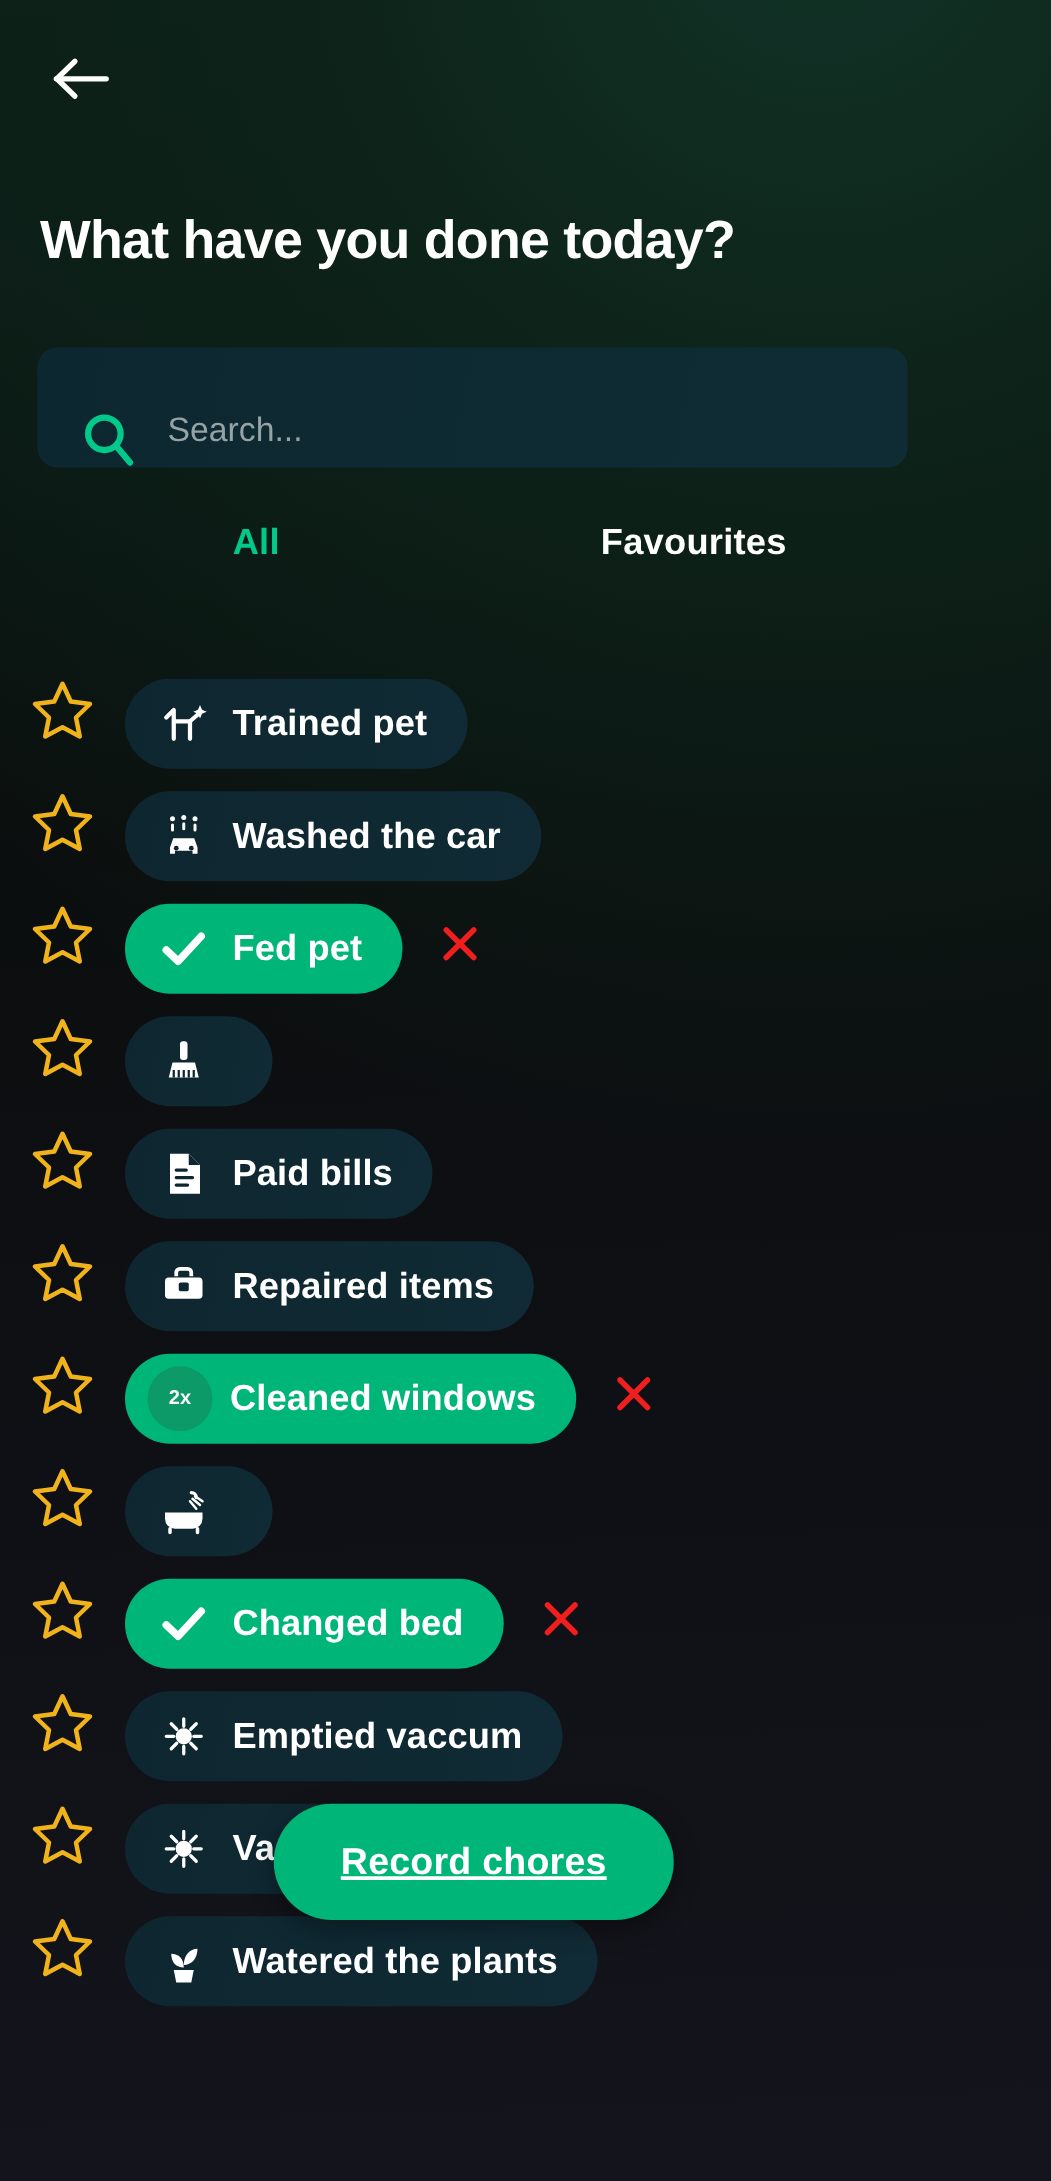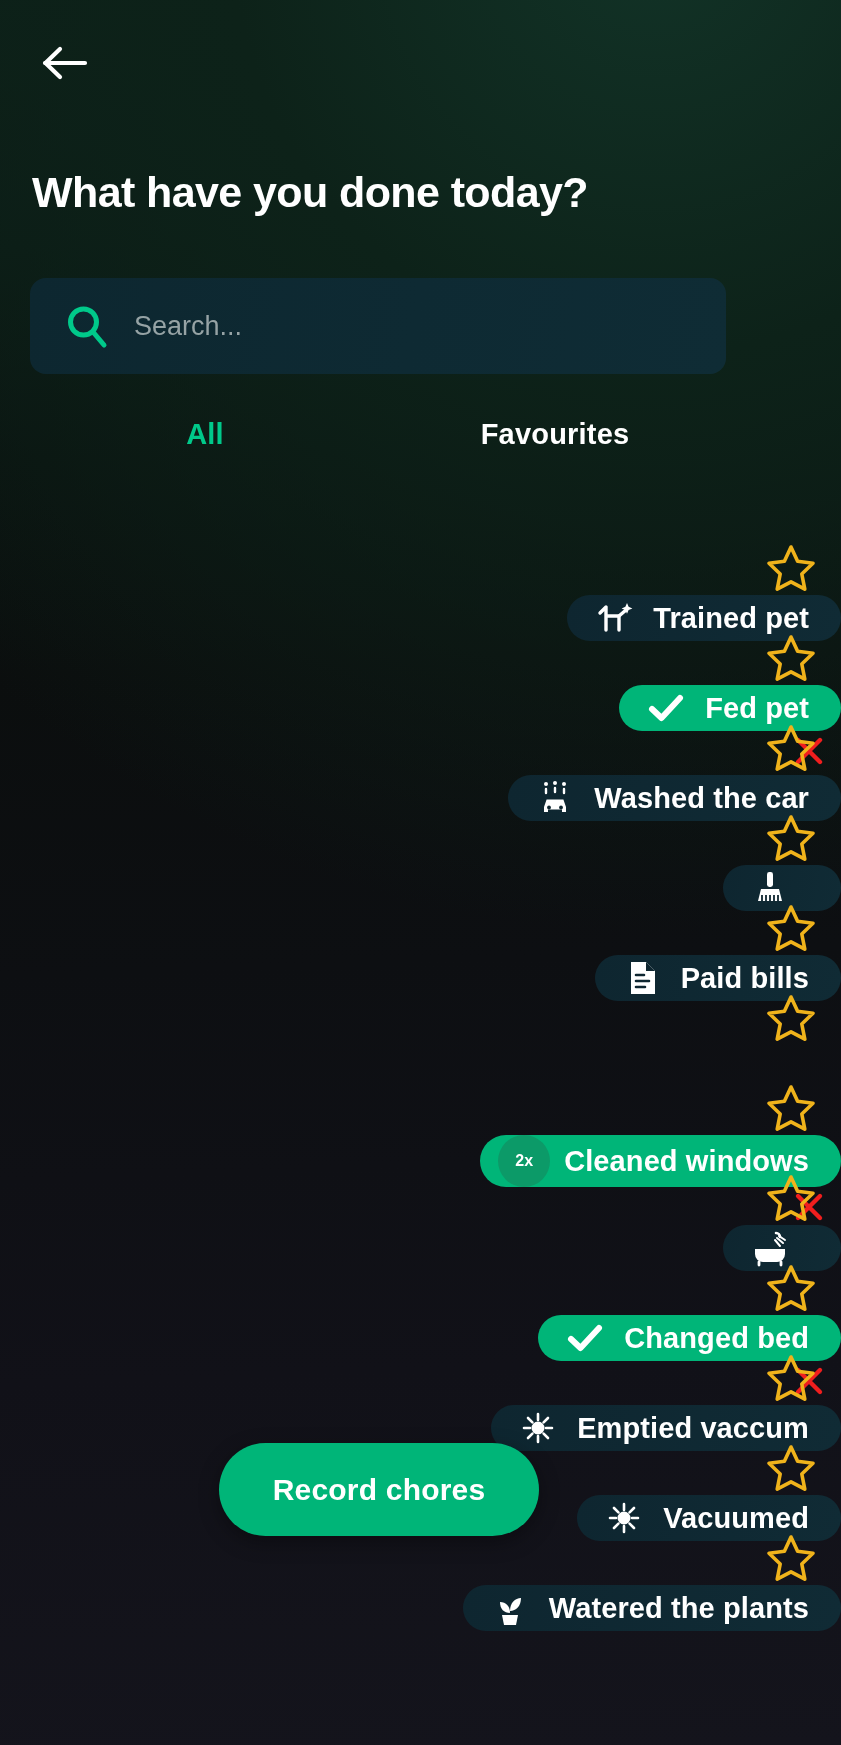--- a/index.html
+++ b/index.html
@@ -57,21 +57,21 @@
   
   #searchBar {
     position: absolute;
     left: 30px;
     top: 278px;
     width: 696px;
     height: 96px;
     border-radius: 16px;
     background: linear-gradient(100deg, #0d2730 0%, #0e2a33 55%, #0f2c35 100%);
     display: flex;
-    align-items: center;
+    align-items: flex-end;
     cursor: text;
   }
   #searchIcon {
     width: 66px;
     margin-left: 34px;
     display: flex;
     align-items: center;
     justify-content: flex-start;
   }
   #searchInput {
@@ -116,22 +116,21 @@
     left: 0;
     top: 543px;
     width: 841px;
     height: 1202px;
     overflow: hidden;
   }
   .row {
     position: relative;
     height: 90px;
     display: flex;
-    align-items: flex-end;
-    flex-direction: column;
+    align-items: flex-start;
   }
   .star {
     width: 100px;
     min-width: 100px;
     display: flex;
     align-items: center;
     justify-content: center;
     cursor: pointer;
   }
   .chip {
@@ -201,20 +200,21 @@
     border-radius: 47px;
     background: #00b578;
     border: 0;
     color: #ffffff;
     font-family: "Liberation Sans", sans-serif;
     font-size: 30px;
     font-weight: 700;
     letter-spacing: 0.2px;
     cursor: pointer;
     box-shadow: 0 6px 20px rgba(0,0,0,0.35);
+    text-decoration: underline;
   }
 </style>
 </head>
 <body>
 
 <div id="screen">
 
   <div id="backBtn">
     <span>
       <svg width="46" height="38" viewBox="0 0 46 38" fill="none">
@@ -258,40 +258,20 @@
           </span>
           <span class="chipLabel">Trained pet</span>
         </div>
       </div>
       <div class="row">
         <div class="star">
           <svg width="54" height="52" viewBox="0 0 54 52" fill="none">
             <path d="M27 4 L33.6 18.2 L49 20.2 L37.8 31 L40.8 46.2 L27 38.8 L13.2 46.2 L16.2 31 L5 20.2 L20.4 18.2 Z" stroke="#f0b31b" stroke-width="3.6" stroke-linejoin="round" fill="none"></path>
           </svg>
         </div>
-        <div class="chip done">
-          <span class="chipIcon">
-            <svg width="44" height="44" viewBox="0 0 44 44" fill="none">
-              <path d="M8 23 L17.5 32 L36 12" stroke="#ffffff" stroke-width="6" stroke-linecap="round" stroke-linejoin="round"></path>
-            </svg>
-          </span>
-          <span class="chipLabel">Fed pet</span>
-        </div>
-        <div class="removeBtn">
-          <svg width="40" height="40" viewBox="0 0 40 40" fill="none">
-            <path d="M9 9 L31 31 M31 9 L9 31" stroke="#f01e1e" stroke-width="4.4" stroke-linecap="round"></path>
-          </svg>
-        </div>
-      </div>
-      <div class="row">
-        <div class="star">
-          <svg width="54" height="52" viewBox="0 0 54 52" fill="none">
-            <path d="M27 4 L33.6 18.2 L49 20.2 L37.8 31 L40.8 46.2 L27 38.8 L13.2 46.2 L16.2 31 L5 20.2 L20.4 18.2 Z" stroke="#f0b31b" stroke-width="3.6" stroke-linejoin="round" fill="none"></path>
-          </svg>
-        </div>
         <div class="chip pending">
           <span class="chipIcon">
             <svg width="42" height="42" viewBox="0 0 42 42" fill="none">
               <circle cx="12" cy="7" r="2" fill="#ffffff"></circle>
               <circle cx="21" cy="6" r="2" fill="#ffffff"></circle>
               <circle cx="30" cy="7" r="2" fill="#ffffff"></circle>
               <path d="M12 12 v4 M21 11 v4 M30 12 v4" stroke="#ffffff" stroke-width="2.4" stroke-linecap="round"></path>
               <path d="M10 30 l2.6-7.4h16.8L32 30v5h-4v-2.4H14V35h-4z" fill="#ffffff"></path>
               <circle cx="15" cy="30.5" r="1.9" fill="#0e2630"></circle>
               <circle cx="27" cy="30.5" r="1.9" fill="#0e2630"></circle>
@@ -299,20 +279,40 @@
           </span>
           <span class="chipLabel">Washed the car</span>
         </div>
       </div>
       <div class="row">
         <div class="star">
           <svg width="54" height="52" viewBox="0 0 54 52" fill="none">
             <path d="M27 4 L33.6 18.2 L49 20.2 L37.8 31 L40.8 46.2 L27 38.8 L13.2 46.2 L16.2 31 L5 20.2 L20.4 18.2 Z" stroke="#f0b31b" stroke-width="3.6" stroke-linejoin="round" fill="none"></path>
           </svg>
         </div>
+        <div class="chip done">
+          <span class="chipIcon">
+            <svg width="44" height="44" viewBox="0 0 44 44" fill="none">
+              <path d="M8 23 L17.5 32 L36 12" stroke="#ffffff" stroke-width="6" stroke-linecap="round" stroke-linejoin="round"></path>
+            </svg>
+          </span>
+          <span class="chipLabel">Fed pet</span>
+        </div>
+        <div class="removeBtn">
+          <svg width="40" height="40" viewBox="0 0 40 40" fill="none">
+            <path d="M9 9 L31 31 M31 9 L9 31" stroke="#f01e1e" stroke-width="4.4" stroke-linecap="round"></path>
+          </svg>
+        </div>
+      </div>
+      <div class="row">
+        <div class="star">
+          <svg width="54" height="52" viewBox="0 0 54 52" fill="none">
+            <path d="M27 4 L33.6 18.2 L49 20.2 L37.8 31 L40.8 46.2 L27 38.8 L13.2 46.2 L16.2 31 L5 20.2 L20.4 18.2 Z" stroke="#f0b31b" stroke-width="3.6" stroke-linejoin="round" fill="none"></path>
+          </svg>
+        </div>
         <div class="chip pending">
           <span class="chipIcon">
             <svg width="42" height="42" viewBox="0 0 42 42" fill="none">
               <rect x="18" y="5" width="6" height="15" rx="2.4" fill="#ffffff"></rect>
               <path d="M12 22 h18 l3 12 H9z" fill="#ffffff"></path>
               <path d="M13 28 v6 M17 28 v6 M21 28 v6 M25 28 v6 M29 28 v6" stroke="#0e2630" stroke-width="1.8"></path>
             </svg>
           </span>
         </div>
       </div>
@@ -331,20 +331,30 @@
             </svg>
           </span>
           <span class="chipLabel">Paid bills</span>
         </div>
       </div>
       <div class="row">
         <div class="star">
           <svg width="54" height="52" viewBox="0 0 54 52" fill="none">
             <path d="M27 4 L33.6 18.2 L49 20.2 L37.8 31 L40.8 46.2 L27 38.8 L13.2 46.2 L16.2 31 L5 20.2 L20.4 18.2 Z" stroke="#f0b31b" stroke-width="3.6" stroke-linejoin="round" fill="none"></path>
           </svg>
+        </div>
+        <div class="chip pending">
+          <span class="chipIcon">
+            <svg width="42" height="42" viewBox="0 0 42 42" fill="none">
+              <path d="M15 13 v-3a3 3 0 013-3h6a3 3 0 013 3v3" stroke="#ffffff" stroke-width="3" fill="none"></path>
+              <rect x="6" y="14" width="30" height="17" rx="3" fill="#ffffff"></rect>
+              <rect x="17" y="18" width="8" height="7" rx="1.4" fill="#0e2630"></rect>
+            </svg>
+          </span>
+          <span class="chipLabel">Repaired items</span>
         </div>
       </div>
       <div class="row">
         <div class="star">
           <svg width="54" height="52" viewBox="0 0 54 52" fill="none">
             <path d="M27 4 L33.6 18.2 L49 20.2 L37.8 31 L40.8 46.2 L27 38.8 L13.2 46.2 L16.2 31 L5 20.2 L20.4 18.2 Z" stroke="#f0b31b" stroke-width="3.6" stroke-linejoin="round" fill="none"></path>
           </svg>
         </div>
         <div class="chip done">
           <div class="countBadge">2x</div>

